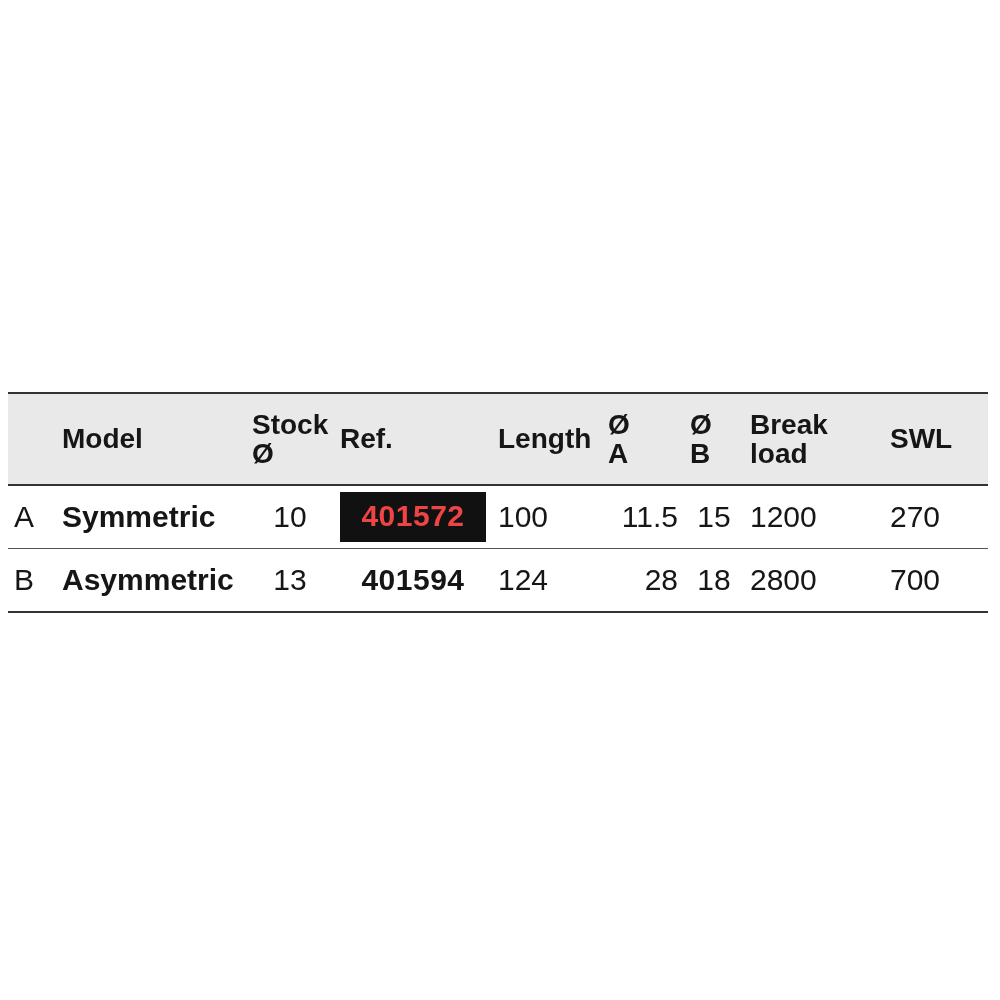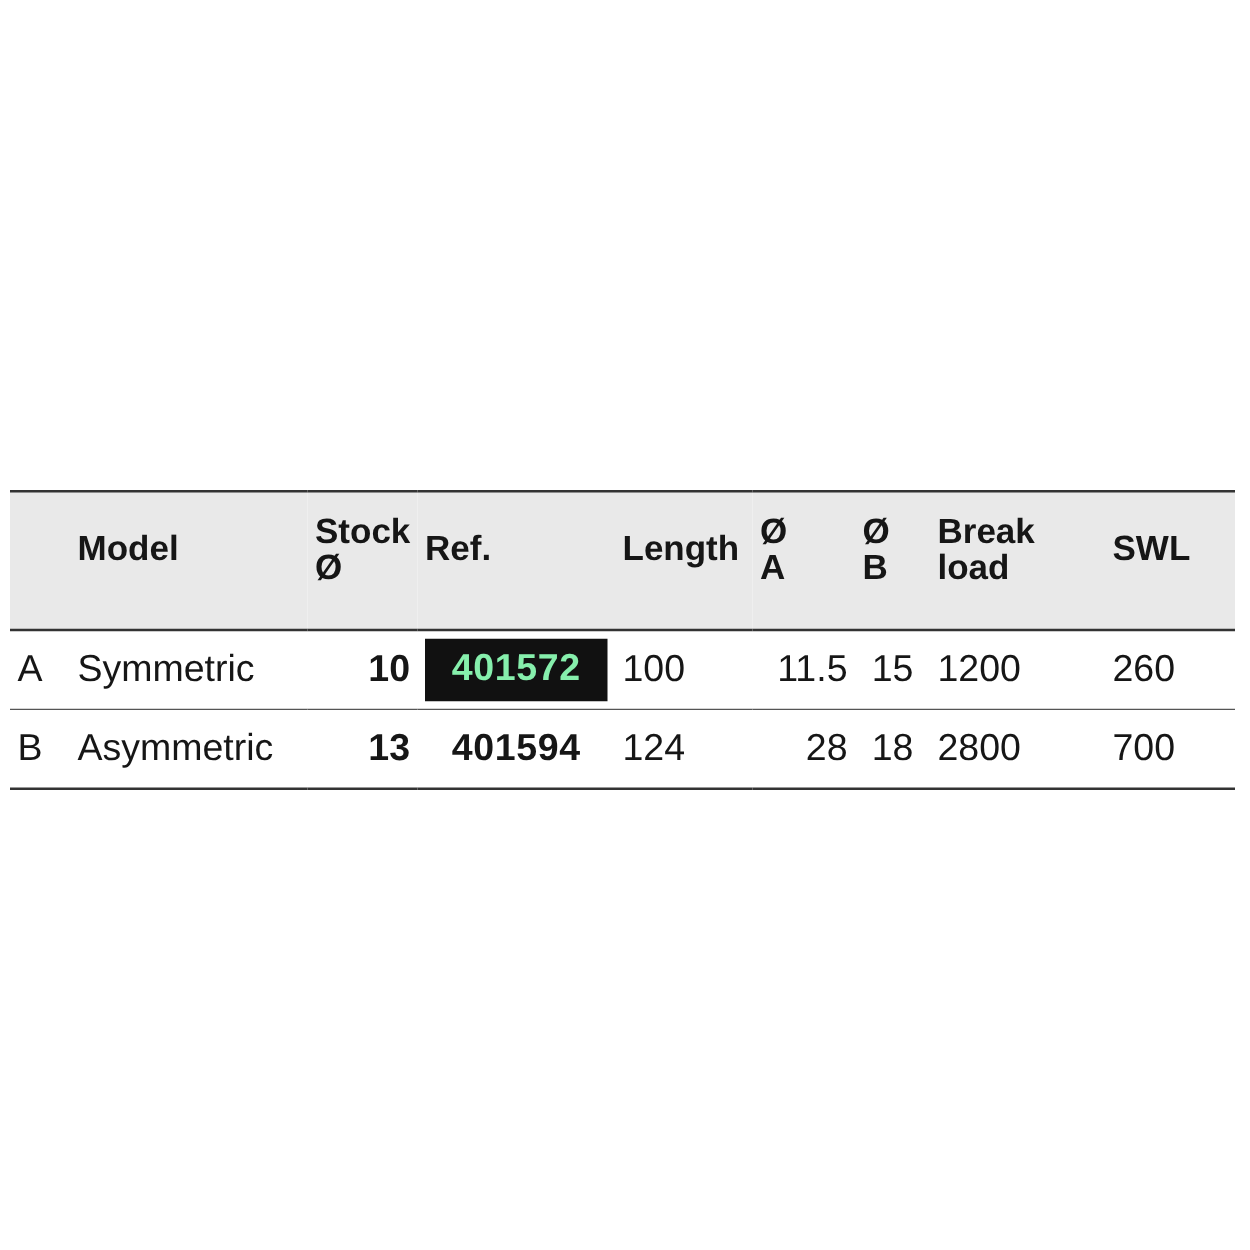--- a/index.html
+++ b/index.html
@@ -28,21 +28,21 @@
     width: 980px;
     table-layout: fixed;
   }
 
   table.spec thead th {
     background: #e9e9e9;
     font-weight: bold;
     font-size: 28px;
     text-align: left;
     vertical-align: middle;
-    padding: 8px 6px 27px 6px;
+    padding: 8px 6px 8px 6px;
     height: 74px;
     line-height: 1.04;
     border: none;
     color: #161616;
   }
 
   thead tr { border-top: 2px solid #333; border-bottom: 2px solid #333; }
 
   table.spec tbody td {
     font-size: 30px;
@@ -68,35 +68,35 @@
   col.c-break  { width: 140px; }
   col.c-swl    { width: 104px; }
 
   .cell-tag {
     font-size: 28px;
     font-weight: normal;
     text-align: left;
     padding-left: 8px;
   }
   .cell-model {
-    font-weight: normal;
+    font-weight: bold;
     font-size: 30px;
     padding-left: 4px;
   }
-  .cell-stock { text-align: right; padding-left: 10px; font-weight: bold; }
+  .cell-stock { text-align: center; padding-left: 10px; }
   .cell-ref {
     font-weight: bold;
     font-size: 32px;
     text-align: center;
     padding: 0;
   }
   .ref-box {
     display: block;
     background: #111;
-    color: #86efac;
+    color: #ef4444;
     padding: 7px 4px 9px 4px;
     letter-spacing: 0.5px;
   }
   .ref-plain {
     display: block;
     padding: 4px 4px;
     letter-spacing: 0.5px;
   }
   .cell-length { text-align: left; padding-left: 2px; margin-left: 28px; }
   .cell-da { text-align: right; padding-right: 4px; }
@@ -161,21 +161,21 @@
         <td class="cell-tag">A</td>
         <td class="cell-model">Symmetric</td>
         <td class="cell-stock">10</td>
         <td class="cell-ref">
           <span class="ref-box">401572</span>
         </td>
         <td class="cell-length">100</td>
         <td class="cell-da">11.5</td>
         <td class="cell-db">15</td>
         <td class="cell-break">1200</td>
-        <td class="cell-swl">260</td>
+        <td class="cell-swl">270</td>
       </tr>
       <tr class="row-b">
         <td class="cell-tag">B</td>
         <td class="cell-model">Asymmetric</td>
         <td class="cell-stock">13</td>
         <td class="cell-ref">
           <span class="ref-plain">401594</span>
         </td>
         <td class="cell-length">124</td>
         <td class="cell-da">28</td>

